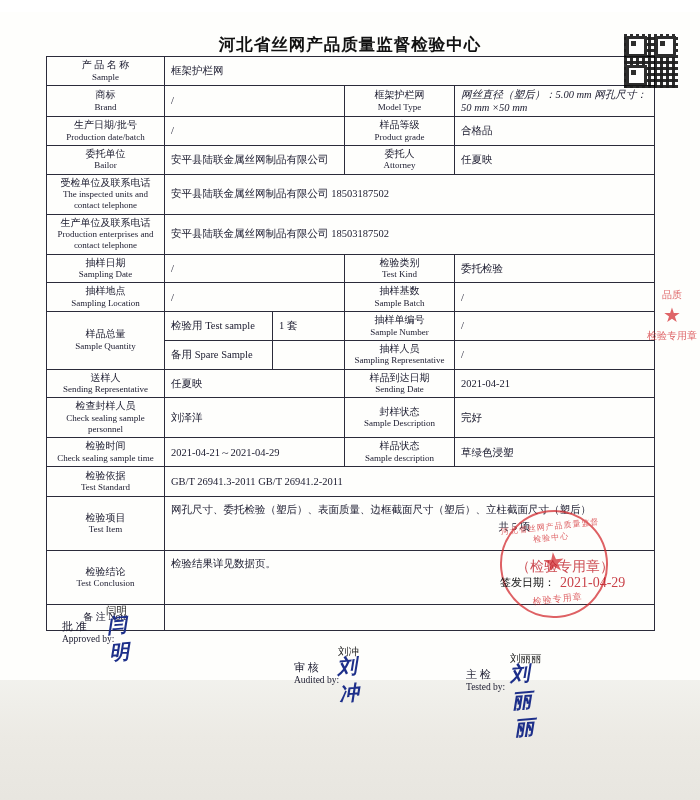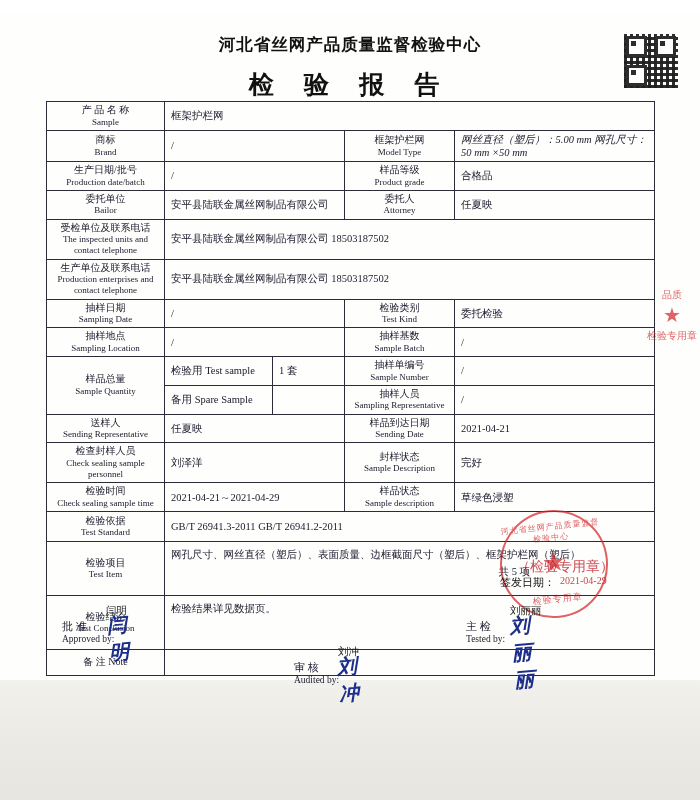--- a/index.html
+++ b/index.html
@@ -119,21 +119,21 @@
     width: 608px;
     height: 64px;
     font-size: 11px;
   }
   .sig .col {
     position: absolute;
     top: 0;
   }
   .sig .c1 { left: 16px; }
   .sig .c2 { left: 248px; margin-top: 41px; }
-  .sig .c3 { left: 420px; }
+  .sig .c3 { left: 420px; margin-top: 48px; }
   .sig .name {
     font-size: 10.5px;
     color: #222;
     margin-left: 44px;
   }
   .sig .lab {
     font-size: 11px;
     margin-top: 1px;
   }
   .sig .lab .en {
@@ -225,21 +225,21 @@
     position: absolute;
     left: 2px; top: 2px;
     width: 5px; height: 5px;
     background: #111;
   }
   .date-red {
     position: absolute;
     left: 560px;
     top: 563px;
     color: #c0212a;
-    font-size: 10px;
+    font-size: 14px;
     opacity: .85;
   }
 </style>
 </head>
 <body>
 
 <div class="page">
   <div class="paper-bottom"></div>
 
   <div class="sheet">
@@ -251,21 +251,20 @@
       <div class="fq tr">
           <i></i>
         </div>
       <div class="fq bl">
           <i></i>
         </div>
     </div>
 
     <div class="head">
       <div class="org-title">河北省丝网产品质量监督检验中心</div>
-      <div class="doc-title">检 验 报 告</div>
     </div>
 
 
     <table class="report">
       <colgroup>
         <col style="width:118px">
         <col style="width:108px">
         <col style="width:72px">
         <col style="width:110px">
         <col style="width:200px">
@@ -437,21 +436,21 @@
         </td>
         <td class="val" colspan="4">GB/T 26941.3-2011  GB/T 26941.2-2011</td>
       </tr>
 
       <tr style="height:54px">
         <td class="lbl">
           <span class="cn">检验项目</span>
           <span class="en">Test Item</span>
         </td>
         <td class="val" colspan="4" style="vertical-align:top;padding-top:6px">
-          <div>网孔尺寸、网丝直径（塑后）、表面质量、边框截面尺寸（塑后）、框架护栏网（塑后）</div>
+          <div>网孔尺寸、委托检验（塑后）、表面质量、边框截面尺寸（塑后）、立柱截面尺寸（塑后）</div>
           <div style="text-align:right;padding-right:120px;margin-top:4px">共 5 项</div>
         </td>
       </tr>
 
       <tr style="height:54px">
         <td class="lbl">
           <span class="cn">检验结论</span>
           <span class="en">Test Conclusion</span>
         </td>
         <td class="val" colspan="4" style="vertical-align:top;padding-top:6px">检验结果详见数据页。</td>

